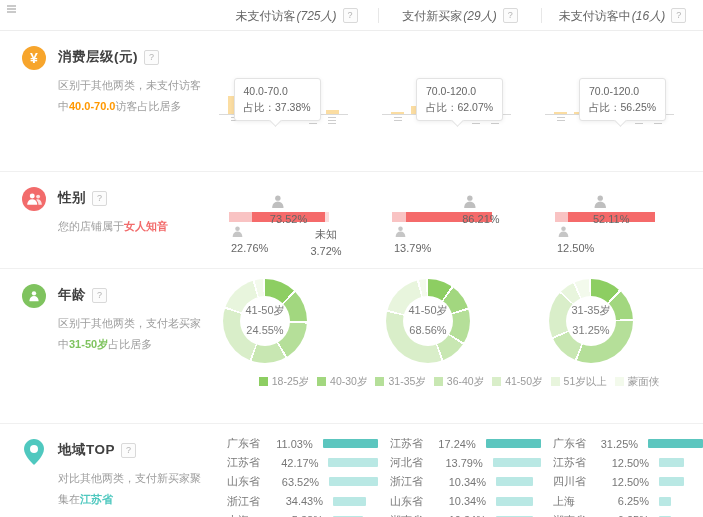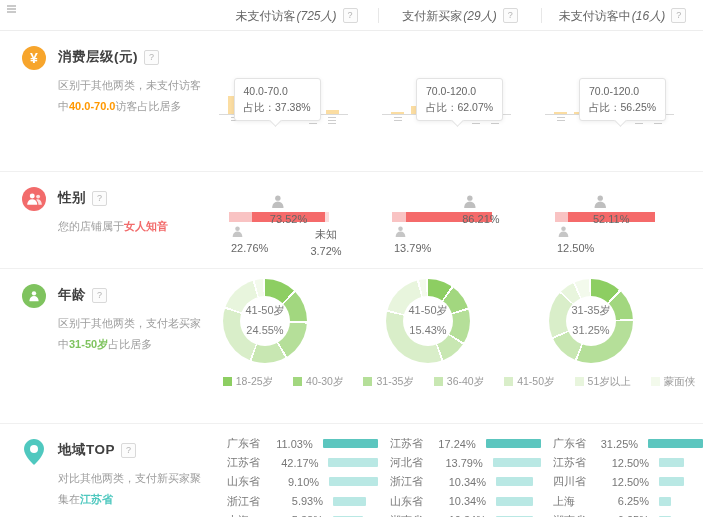--- a/index.html
+++ b/index.html
@@ -67,21 +67,21 @@
   .gbottom{position:absolute;top:50px;left:14px;width:52px;text-align:left;line-height:1.35}
   .gunk{position:absolute;top:50px;left:87px;width:44px;text-align:center;line-height:1.5}
   .gicon{display:inline-block}
 
   
   .donut{position:relative;width:84px;height:84px;border-radius:50%;margin:10px 0 0 8px}
   .dhole{position:absolute;inset:17px;background:#fff;border-radius:50%}
   .dcenter{position:absolute;inset:0;display:flex;flex-direction:column;align-items:center;
            justify-content:center;font-size:11px;color:#7a7a7a;line-height:1.8}
   .legend{grid-column:2/5;grid-row:2;display:flex;justify-content:center;align-items:center;
-          gap:20px;margin-top:6px;font-size:10.5px;color:#9a9a9a;height:16px}
+          gap:8px;margin-top:6px;font-size:10.5px;color:#9a9a9a;height:16px}
   .litem{display:flex;align-items:center;cursor:pointer}
   .lsq{width:9px;height:9px;display:inline-block;margin-right:4px}
 
   
   .rlist{padding:10px 0 0 12px}
   .rrow{display:flex;align-items:center;height:19.2px;font-size:11px;color:#777}
   .rname{width:50px}
   .rpct{width:46px;text-align:right;margin-right:10px}
   .rbar{display:block;height:9px;background:#b9e8e4;border-radius:1px}
   .rbar.first{background:#5cc6bf}
@@ -287,21 +287,21 @@
             <div class="dl1">41-50岁</div>
             <div class="dl2">24.55%</div>
           </div>
         </div>
       </div>
     <div class="cell">
         <div class="donut" style="background: conic-gradient(rgb(141, 206, 98) 0deg, rgb(141, 206, 98) 34.2314deg, rgb(255, 255, 255) 34.2314deg, rgb(255, 255, 255) 37.2314deg, rgb(162, 215, 127) 37.2314deg, rgb(162, 215, 127) 71.4629deg, rgb(255, 255, 255) 71.4629deg, rgb(255, 255, 255) 74.4629deg, rgb(181, 223, 153) 74.4629deg, rgb(181, 223, 153) 121.117deg, rgb(255, 255, 255) 121.117deg, rgb(255, 255, 255) 124.117deg, rgb(200, 231, 178) 124.117deg, rgb(200, 231, 178) 158.348deg, rgb(255, 255, 255) 158.348deg, rgb(255, 255, 255) 161.348deg, rgb(217, 238, 201) 161.348deg, rgb(217, 238, 201) 282.501deg, rgb(255, 255, 255) 282.501deg, rgb(255, 255, 255) 285.501deg, rgb(232, 245, 221) 285.501deg, rgb(232, 245, 221) 344.578deg, rgb(255, 255, 255) 344.578deg, rgb(255, 255, 255) 347.578deg, rgb(243, 250, 236) 347.578deg, rgb(243, 250, 236) 357deg, rgb(255, 255, 255) 357deg, rgb(255, 255, 255) 360deg);">
           <i class="dhole"></i>
           <div class="dcenter">
             <div class="dl1">41-50岁</div>
-            <div class="dl2">15.43%</div>
+            <div class="dl2">68.56%</div>
           </div>
         </div>
       </div>
     <div class="cell">
         <div class="donut" style="background: conic-gradient(rgb(141, 206, 98) 0deg, rgb(141, 206, 98) 42deg, rgb(255, 255, 255) 42deg, rgb(255, 255, 255) 45deg, rgb(162, 215, 127) 45deg, rgb(162, 215, 127) 87deg, rgb(255, 255, 255) 87deg, rgb(255, 255, 255) 90deg, rgb(181, 223, 153) 90deg, rgb(181, 223, 153) 199.5deg, rgb(255, 255, 255) 199.5deg, rgb(255, 255, 255) 202.5deg, rgb(200, 231, 178) 202.5deg, rgb(200, 231, 178) 244.5deg, rgb(255, 255, 255) 244.5deg, rgb(255, 255, 255) 247.5deg, rgb(217, 238, 201) 247.5deg, rgb(217, 238, 201) 312deg, rgb(255, 255, 255) 312deg, rgb(255, 255, 255) 315deg, rgb(232, 245, 221) 315deg, rgb(232, 245, 221) 334.5deg, rgb(255, 255, 255) 334.5deg, rgb(255, 255, 255) 337.5deg, rgb(243, 250, 236) 337.5deg, rgb(243, 250, 236) 357deg, rgb(255, 255, 255) 357deg, rgb(255, 255, 255) 360deg);">
           <i class="dhole"></i>
           <div class="dcenter">
             <div class="dl1">31-35岁</div>
             <div class="dl2">31.25%</div>
           </div>
@@ -362,26 +362,26 @@
             <span class="rpct">11.03%</span>
             <i class="rbar first" style="width: 62px;"></i>
           </div>
           <div class="rrow">
             <span class="rname">江苏省</span>
             <span class="rpct">42.17%</span>
             <i class="rbar" style="width: 52px;"></i>
           </div>
           <div class="rrow">
             <span class="rname">山东省</span>
-            <span class="rpct">9.10%</span>
+            <span class="rpct">63.52%</span>
             <i class="rbar" style="width: 51px;"></i>
           </div>
           <div class="rrow">
             <span class="rname">浙江省</span>
-            <span class="rpct">5.93%</span>
+            <span class="rpct">34.43%</span>
             <i class="rbar" style="width: 33px;"></i>
           </div>
           <div class="rrow">
             <span class="rname">上海</span>
             <span class="rpct">5.38%</span>
             <i class="rbar" style="width: 30px;"></i>
           </div>
         </div>
       </div>
     <div class="cell">

